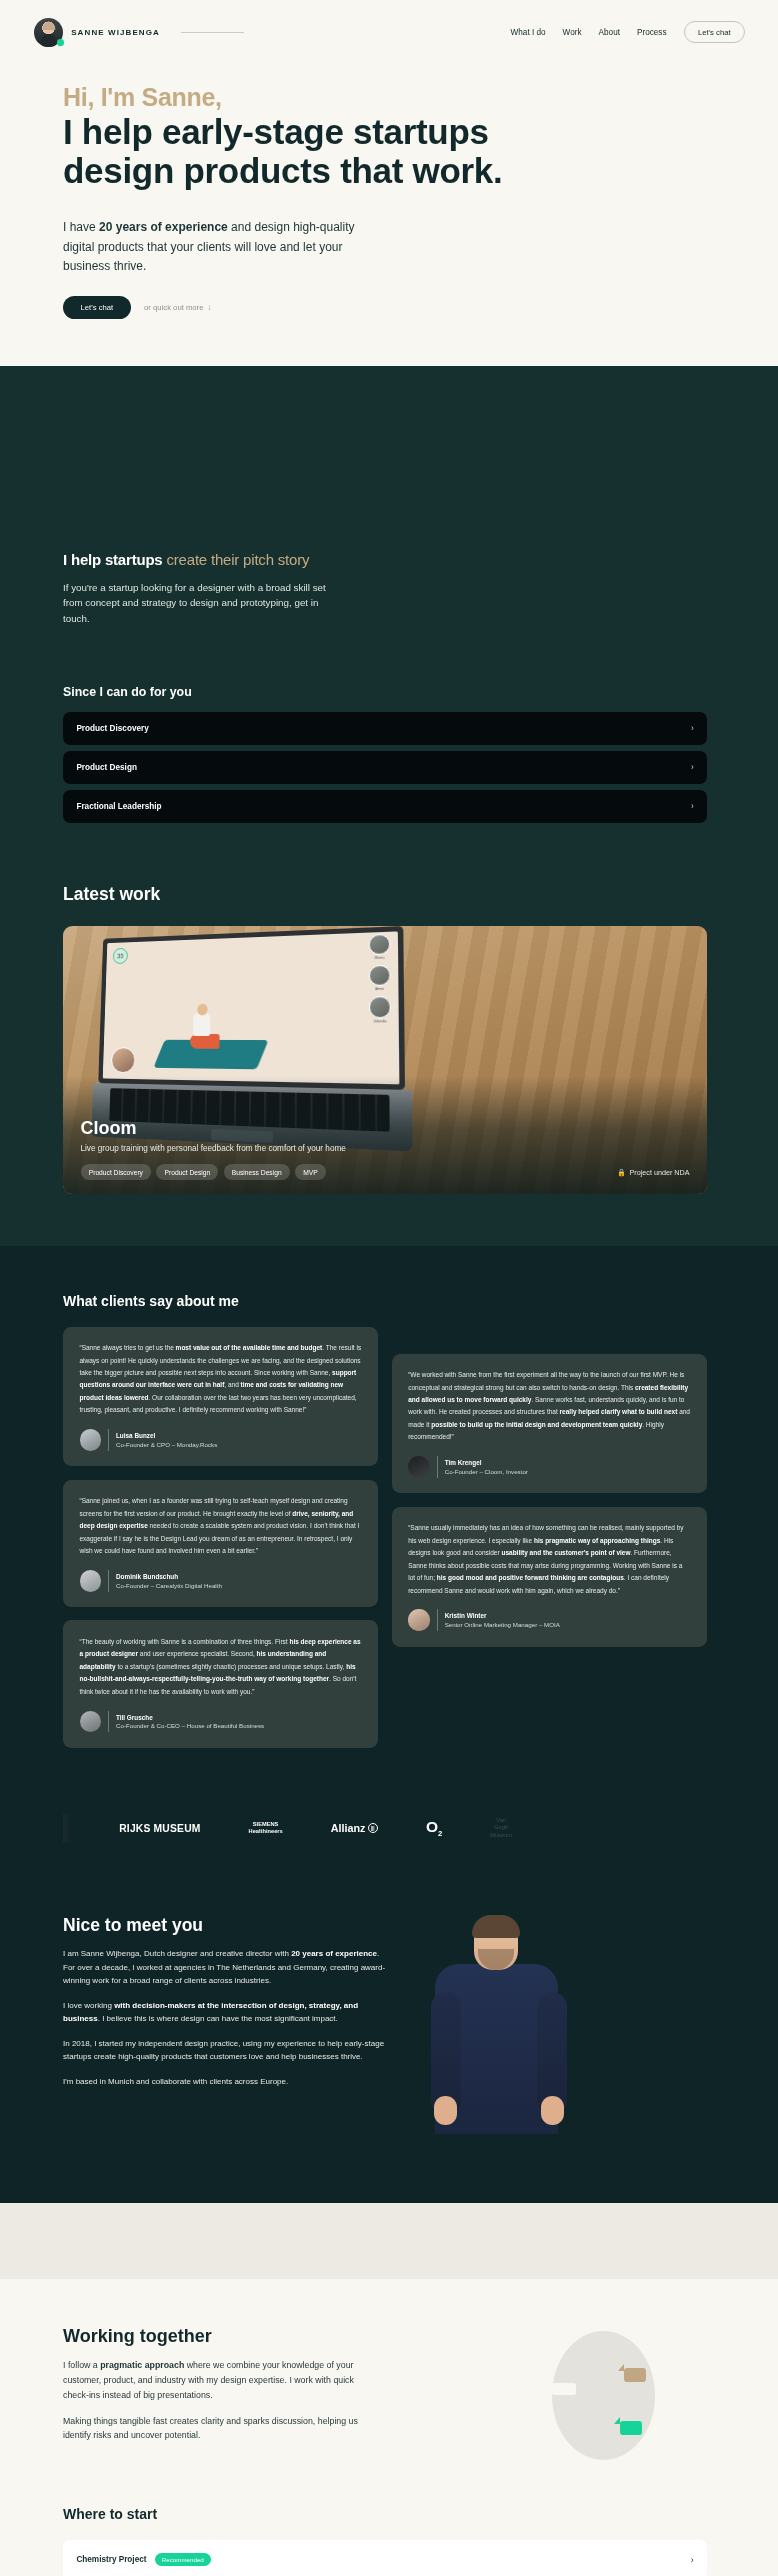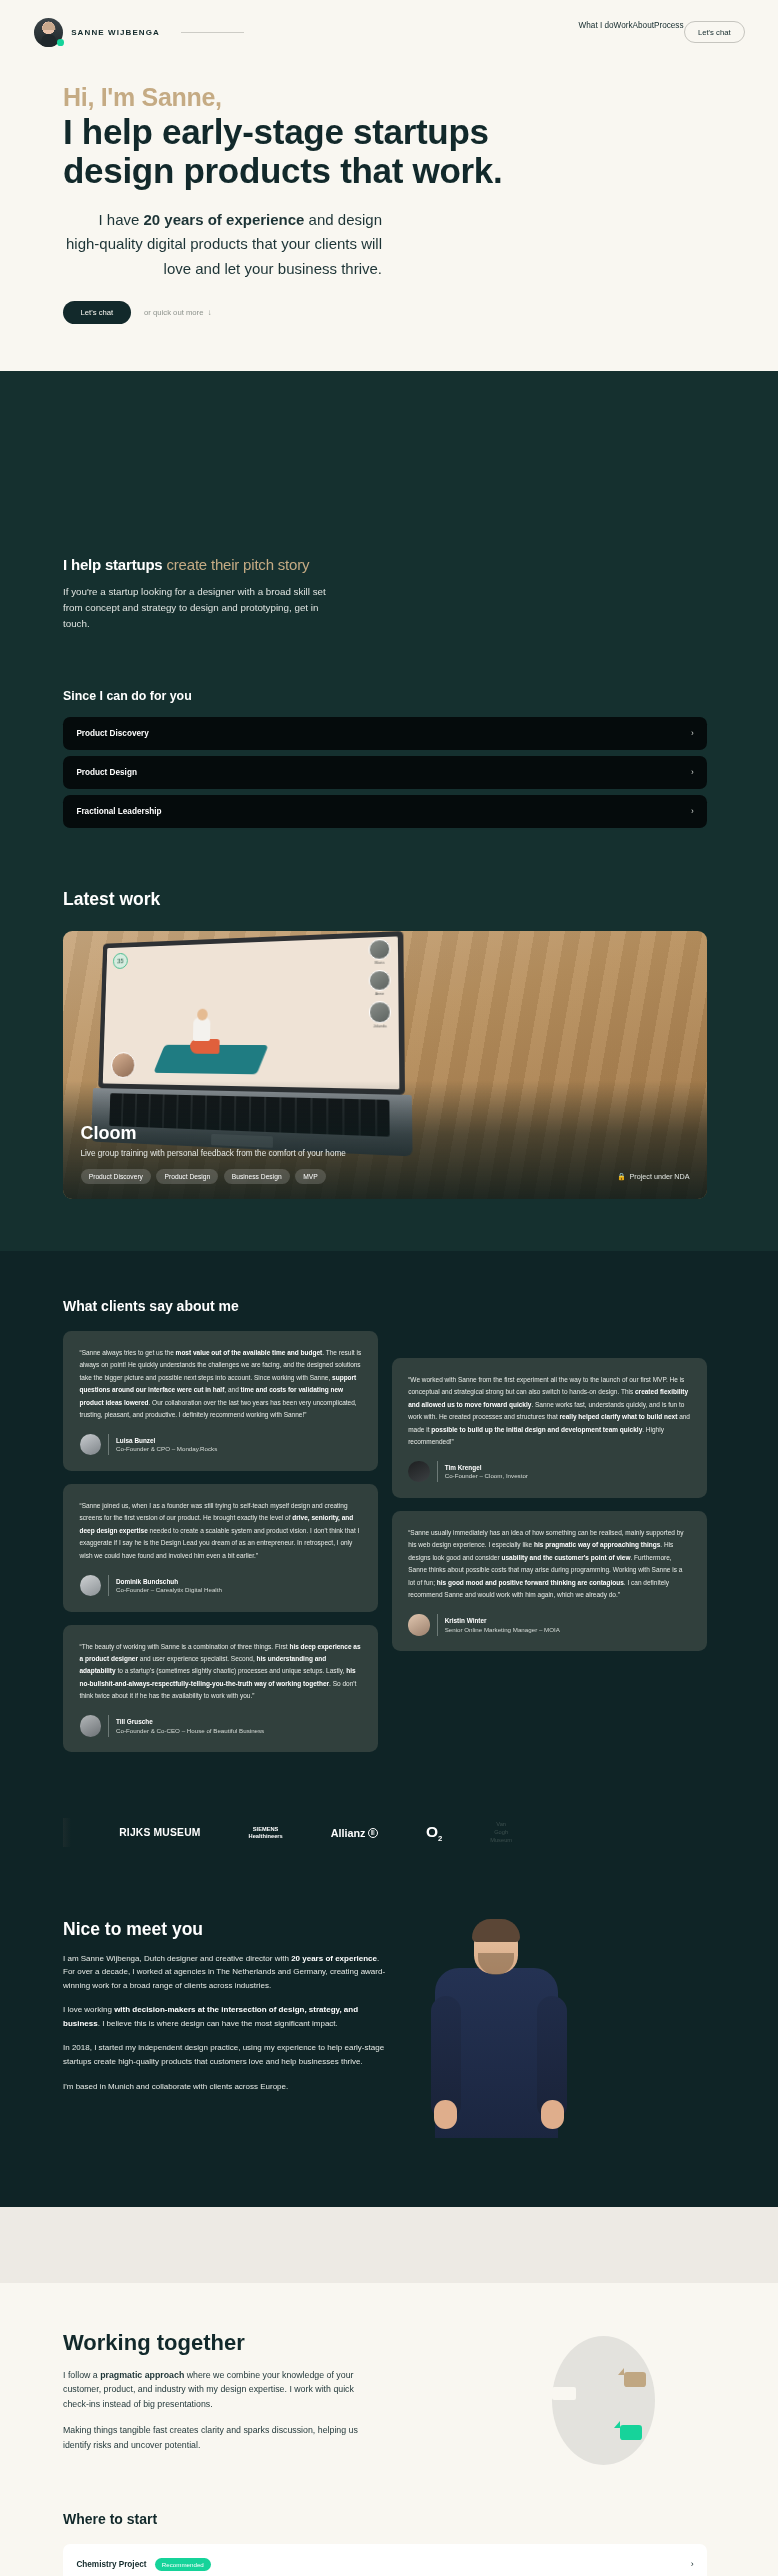--- a/index.html
+++ b/index.html
@@ -48,21 +48,21 @@
     position: absolute; right: -0.5px; bottom: 0.5px;
     width: 6.7px; height: 6.7px; border-radius: 50%;
     background: #16d39a;
   }
   .brand-name {
     font-size: 8px; letter-spacing: 1.1px; font-weight: 700;
     color: #12292b;
   }
   .hdr-rule { flex: 0 0 auto; width: 63px; height: 0.5px; background: #cdccc6; margin-left: 11.3px; }
   .hdr-spacer { flex: 1; }
-  .nav { display: flex; align-items: flex-start; }
+  .nav { display: flex; align-items: center; gap: 17px; }
   .nav a {
     font-size: 8.2px; color: #12292b; text-decoration: none;
     white-space: nowrap;
   }
   .btn-outline {
     border: 0.5px solid #c6c5bf; border-radius: 12.4px;
     padding: 5.7px 13.4px; font-size: 7.7px; color: #12292b;
     background: transparent; cursor: pointer; white-space: nowrap;
     font-family: inherit;
   }
@@ -70,22 +70,22 @@
   
   .hero { background: #f9f7f1; padding: 19.6px 0 47px; }
   .hero-inner { width: 711px; margin: 0 auto; padding-left: 29px;}
   .hero h1 {
     font-size: 35px; line-height: 1.1; font-weight: 700;
     letter-spacing: -0.3px;
   }
   .hero h1 .greet { color: #c5ab84; display: block; font-size: 25px; margin-bottom: 2px;}
   .hero h1 .line { display: block; color: #12292b; }
   .hero p.sub {
-    margin-top: 18px; font-size: 15px; line-height: 1.62;
-    max-width: 319px; color: #1d3436; font-weight: 300; text-align: right;
+    margin-top: 28px; font-size: 12px; line-height: 1.62;
+    max-width: 319px; color: #1d3436; font-weight: 300;
   }
   .hero p.sub b { font-weight: 700; }
   .hero-cta { margin-top: 19.6px; display: flex; align-items: center; gap: 13.4px; }
   .btn-dark {
     background: #12292b; color: #f9f7f1; border: none;
     border-radius: 13.4px; padding: 7.2px 17.5px; font-size: 7.7px;
     cursor: pointer; font-family: inherit;
   }
   .find-more { font-size: 7.7px; color: #8e938d; display:flex; align-items:center; gap:4.1px;}
   .arrow-down { font-size: 8.2px; }
@@ -317,21 +317,21 @@
     border-radius: 11.3px; background: #dfae8c;
   }
 
   
   .strip-grey { background: #edeae4; height: 76px; }
 
   
   .sec-working { background: #f9f7f1; padding: 47px 0 20.6px; }
   .working-inner { width: 711px; margin: 0 auto; padding-left: 29px; display: flex; }
   .working-copy { width: 319px; }
-  .working-h { font-size: 22px; font-weight: 700; color: #12292b; }
+  .working-h { font-size: 18px; font-weight: 700; color: #12292b; }
   .working-copy p {
     margin-top: 11.3px; font-size: 8.8px; line-height: 1.68; color: #1e3537; font-weight: 300;
   }
   .working-copy p b { font-weight: 700; }
   .working-art { flex: 1; position: relative; height: 134px; }
   .blob {
     position: absolute; left: 170px; top: 5.2px;
     width: 103px; height: 129px; border-radius: 50%;
     background: #e3e2dd;
   }

